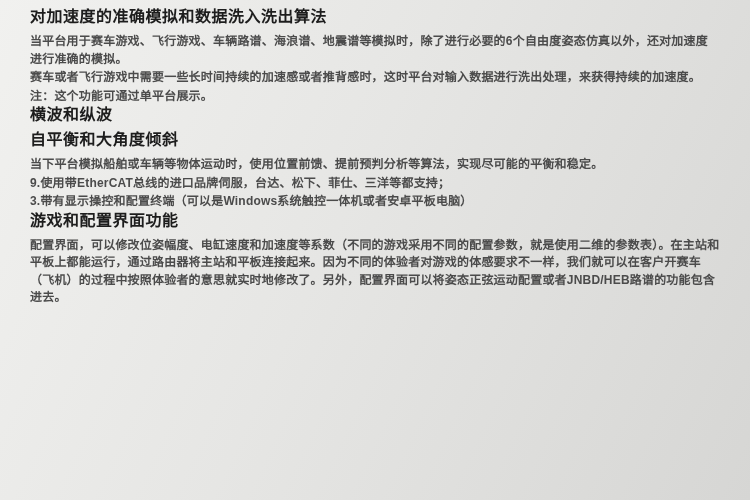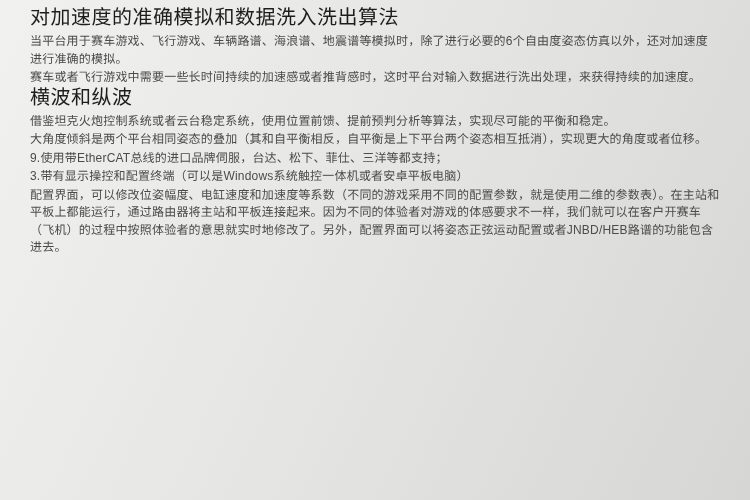--- a/index.html
+++ b/index.html
@@ -15,57 +15,60 @@
   }
   .content {
     box-sizing: border-box;
     width: 750px;
     padding: 8px 30px 0 30px;
   }
   .sec { margin: 0; }
   .sec + .sec { }
   .sec-heading {
     margin: 0 0 7px 0;
-    font-size: 20px;
+    font-size: 16px;
     line-height: 18px;
-    font-weight: normal;
+    font-weight: bold;
     color: #1d1d1d;
     letter-spacing: 0.5px;
   }
   .sec-paragraph {
     margin: 0 0 1px 0;
     font-size: 12px;
     line-height: 17.5px;
     color: #4b4b4b;
     letter-spacing: 0.2px;
     word-break: break-all;
+    font-weight: bold;
   }
 </style>
 </head>
 <body>
 
 <div class="content">
 
   <section class="sec">
     <h2 class="sec-heading">对加速度的准确模拟和数据洗入洗出算法</h2>
     <p class="sec-paragraph">当平台用于赛车游戏、飞行游戏、车辆路谱、海浪谱、地震谱等模拟时，除了进行必要的6个自由度姿态仿真以外，还对加速度进行准确的模拟。</p>
     <p class="sec-paragraph">赛车或者飞行游戏中需要一些长时间持续的加速感或者推背感时，这时平台对输入数据进行洗出处理，来获得持续的加速度。</p>
+    <p class="sec-paragraph">注：这个功能可通过单平台展示。</p>
   </section>
 
   <section class="sec">
     <h2 class="sec-heading">横波和纵波</h2>
   </section>
 
   <section class="sec">
-    <p class="sec-paragraph">借鉴坦克火炮控制系统或者云台稳定系统，使用位置前馈、提前预判分析等算法，实现尽可能的平衡和稳定。</p>
-    <p class="sec-paragraph">大角度倾斜是两个平台相同姿态的叠加（其和自平衡相反，自平衡是上下平台两个姿态相互抵消），实现更大的角度或者位移。</p>
+    <h2 class="sec-heading">自平衡和大角度倾斜</h2>
+    <p class="sec-paragraph">当下平台模拟船舶或车辆等物体运动时，使用位置前馈、提前预判分析等算法，实现尽可能的平衡和稳定。</p>
   </section>
 
   <section class="sec">
     <p class="sec-paragraph">9.使用带EtherCAT总线的进口品牌伺服，台达、松下、菲仕、三洋等都支持；</p>
     <p class="sec-paragraph">3.带有显示操控和配置终端（可以是Windows系统触控一体机或者安卓平板电脑）</p>
   </section>
 
   <section class="sec">
+    <h2 class="sec-heading">游戏和配置界面功能</h2>
     <p class="sec-paragraph">配置界面，可以修改位姿幅度、电缸速度和加速度等系数（不同的游戏采用不同的配置参数，就是使用二维的参数表）。在主站和平板上都能运行，通过路由器将主站和平板连接起来。因为不同的体验者对游戏的体感要求不一样，我们就可以在客户开赛车（飞机）的过程中按照体验者的意思就实时地修改了。另外，配置界面可以将姿态正弦运动配置或者JNBD/HEB路谱的功能包含进去。</p>
   </section>
 
 </div>
 
 </body></html>

